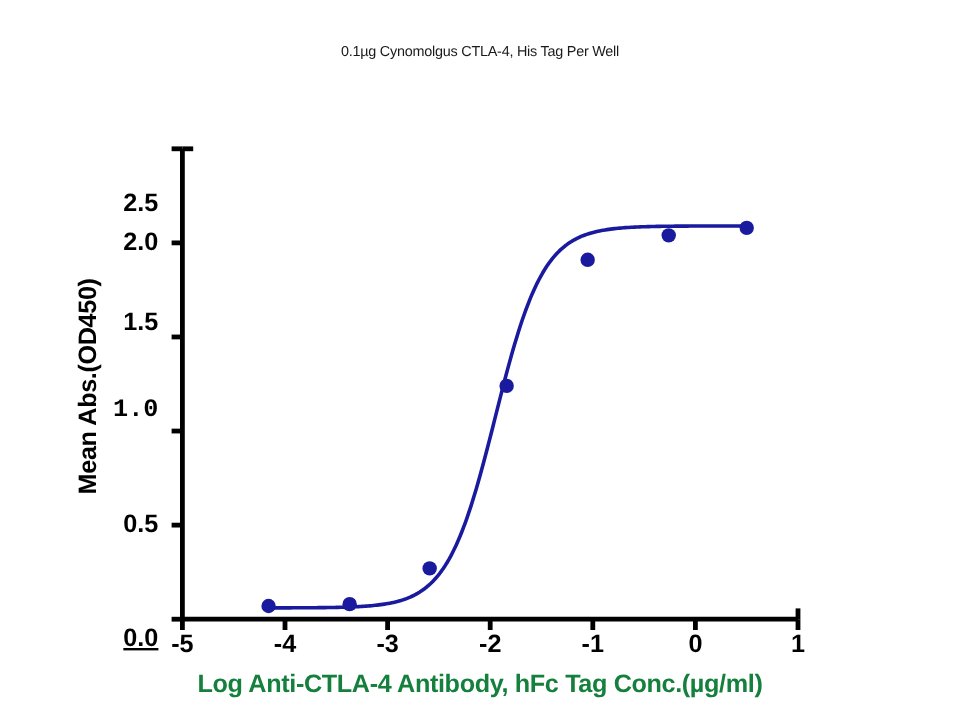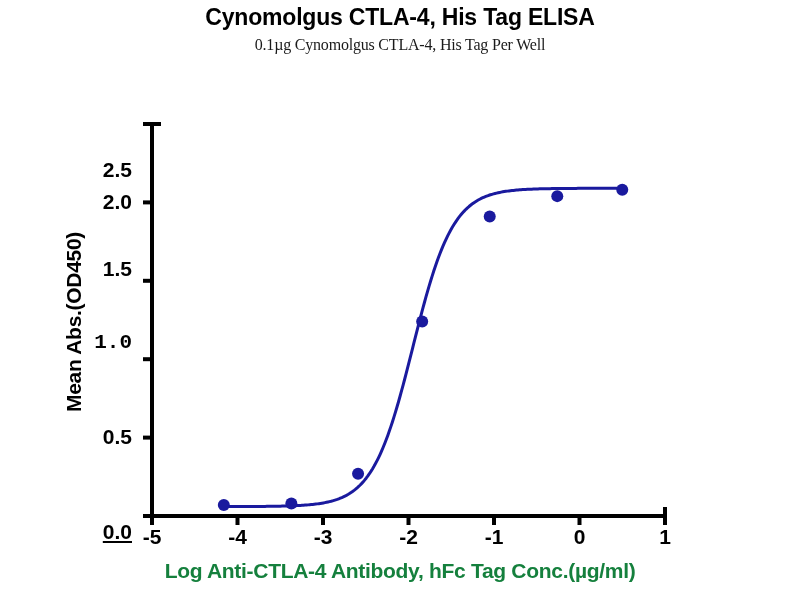--- a/index.html
+++ b/index.html
@@ -29,25 +29,24 @@
     font-weight: bold;
     color: #000000;
     letter-spacing: -0.2px;
   }
   #chart-subtitle {
     position: absolute;
     top: 36px;
     left: 0;
     width: 800px;
     text-align: center;
-    font-size: 16px;
+    font-size: 12px;
     font-weight: normal;
     color: #1a1a1a;
     letter-spacing: -0.2px;
-    font-family: Liberation Serif, serif;
   }
   
   #x-axis-title {
     position: absolute;
     left: 0;
     top: 559px;
     width: 800px;
     text-align: center;
     font-size: 21px;
     font-weight: bold;
@@ -106,21 +105,20 @@
     position: absolute;
     left: 0;
     top: 0;
   }
 </style>
 </head>
 <body>
 
 <div id="figure">
 
-  <div id="chart-title">Cynomolgus CTLA-4, His Tag ELISA</div>
   <div id="chart-subtitle">0.1µg Cynomolgus CTLA-4, His Tag Per Well</div>
 
   <svg id="plot" width="800" height="600">
     <g id="axes-group">
         <line x1="152" y1="516" x2="665" y2="516" stroke="#000000" stroke-width="4"></line>
         <line x1="152" y1="516" x2="152" y2="124" stroke="#000000" stroke-width="4"></line>
         <line x1="665" y1="516" x2="665" y2="507" stroke="#000000" stroke-width="4"></line>
         <line x1="152" y1="124" x2="161" y2="124" stroke="#000000" stroke-width="4"></line>
         <line x1="152" y1="516" x2="152" y2="525" stroke="#000000" stroke-width="4"></line>
         <line x1="237.5" y1="516" x2="237.5" y2="525" stroke="#000000" stroke-width="4"></line>

